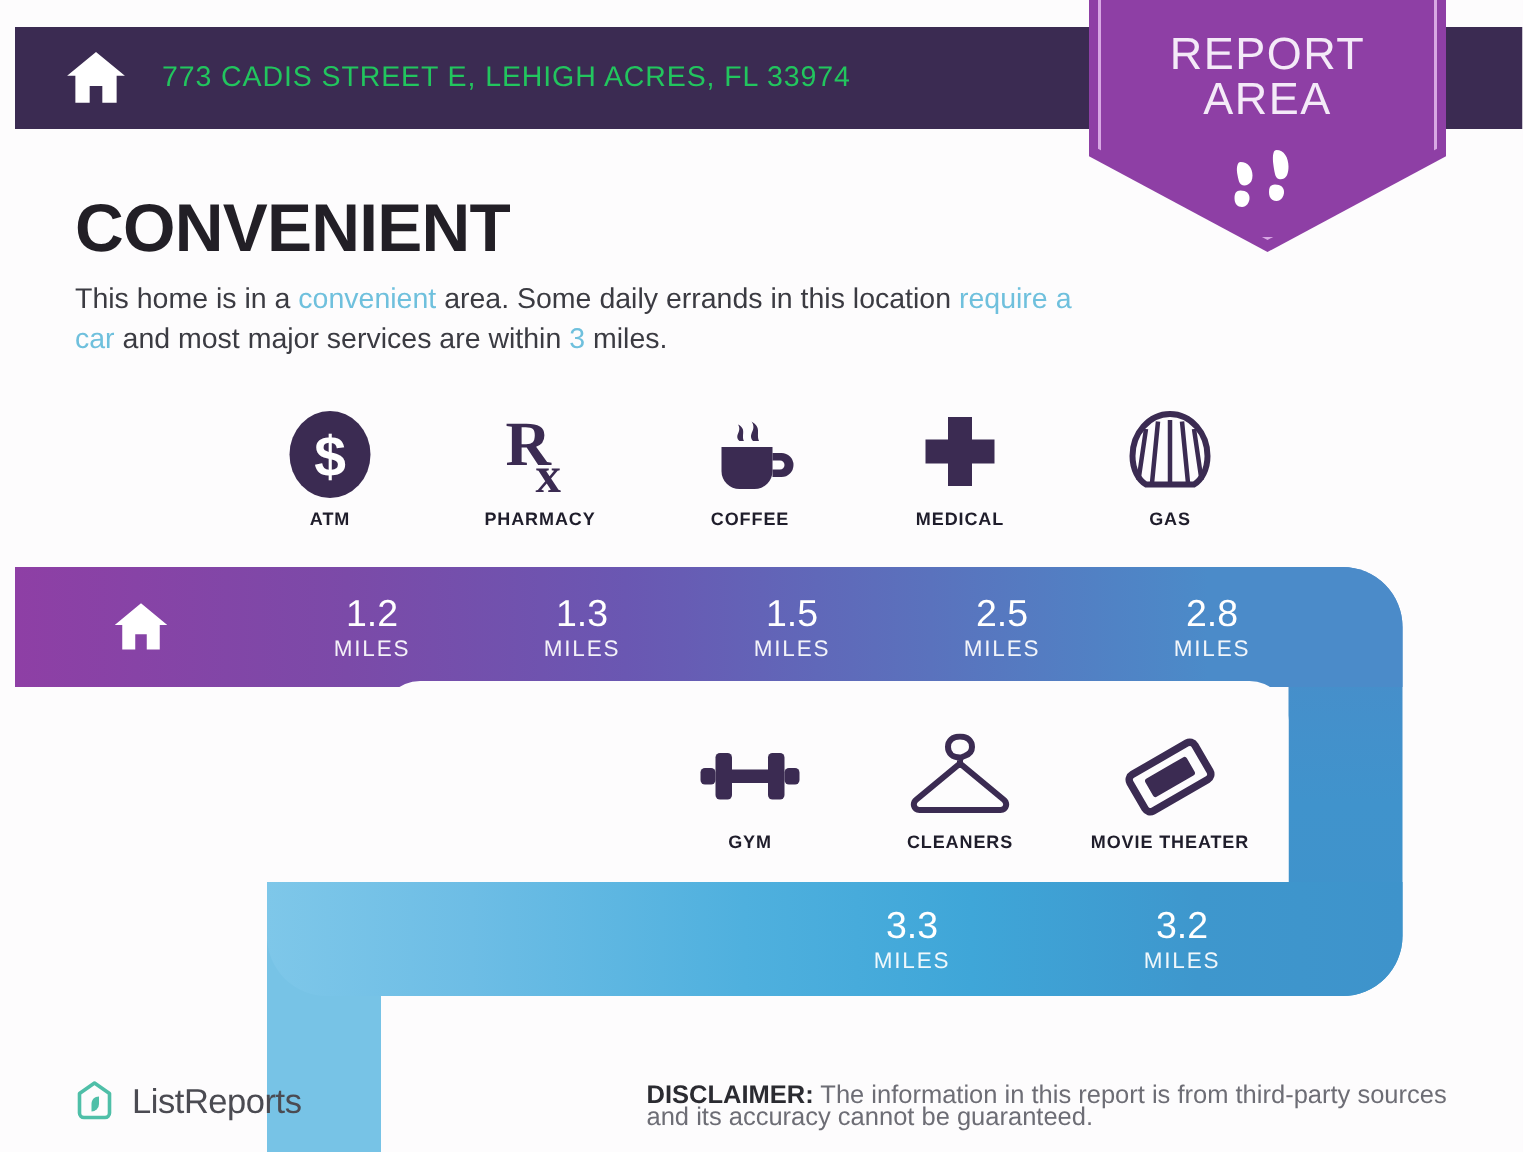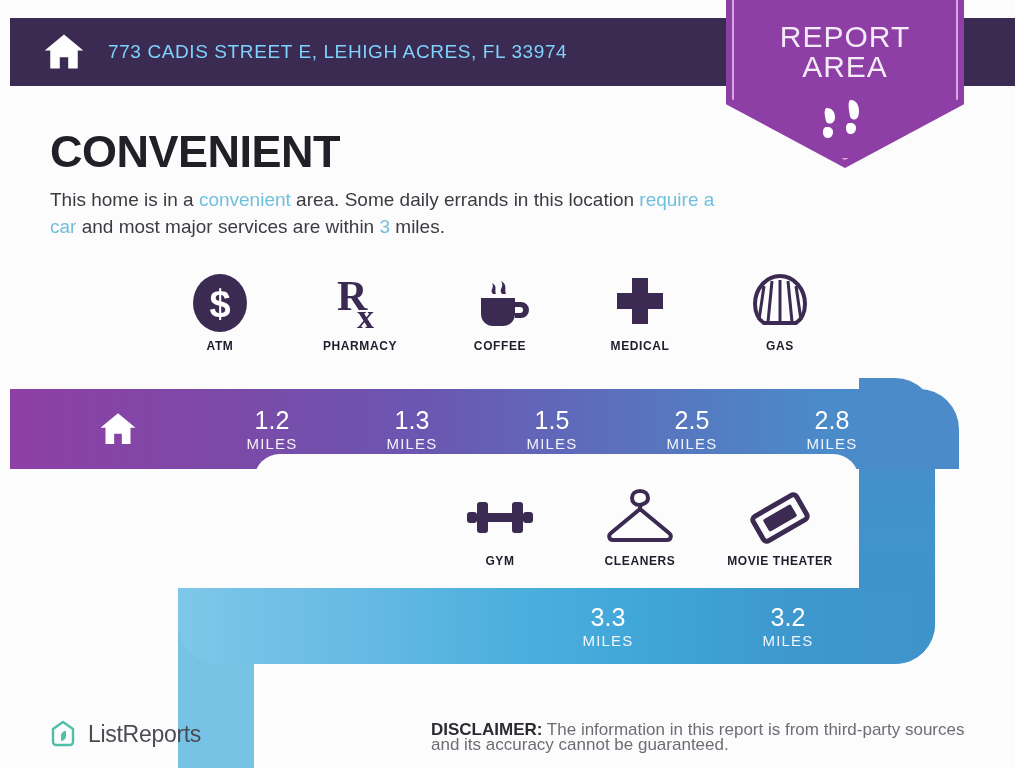--- a/index.html
+++ b/index.html
@@ -13,21 +13,21 @@
   .page{position:absolute;inset:0;background:#fdfcfd;}
 
   
   .header-bar{
     position:absolute;left:10px;top:18px;width:1005px;height:68px;
     background:#3b2b52;
     display:flex;align-items:center;
   }
   .header-home-icon{margin-left:32px;width:44px;height:44px;display:block;}
   .header-address{
-    margin-left:22px;color:#7dd3fc;font-size:19px;letter-spacing:0.6px;
+    margin-left:22px;color:#22c55e;font-size:19px;letter-spacing:0.6px;
     font-weight:400;white-space:nowrap;
   }
 
   
   .badge{
     position:absolute;left:726px;top:0px;width:238px;height:168px;
     background:#8e3fa5;
     -webkit-clip-path:polygon(0 0,100% 0,100% 62%,50% 100%,0 62%);
     clip-path:polygon(0 0,100% 0,100% 62%,50% 100%,0 62%);
     text-align:center;
@@ -68,23 +68,22 @@
   .icon-label{
     margin-top:5px;font-size:12px;font-weight:bold;color:#1f1d2b;
     letter-spacing:0.6px;white-space:nowrap;
   }
 
   
   .ribbon{position:absolute;left:0;top:370px;width:1015px;height:300px;}
 
   .bar{position:absolute;display:flex;overflow:hidden;}
   .bar-1{
-    left:10px;top:19px;width:925px;height:80px;
+    left:10px;top:8px;width:925px;height:80px;
     border-top-right-radius:40px;
-    padding-left:24px;
   }
   .bar-2{
     left:178px;top:218px;width:757px;height:76px;
     border-bottom-left-radius:40px;border-bottom-right-radius:40px;gap:40px;
   }
   .connector{
     position:absolute;left:859px;top:8px;width:76px;height:286px;
     background:linear-gradient(180deg,#4b8bc9 0%,#4093cc 55%,#3e93cb 100%);
     border-top-right-radius:40px;border-bottom-right-radius:40px;
   }

